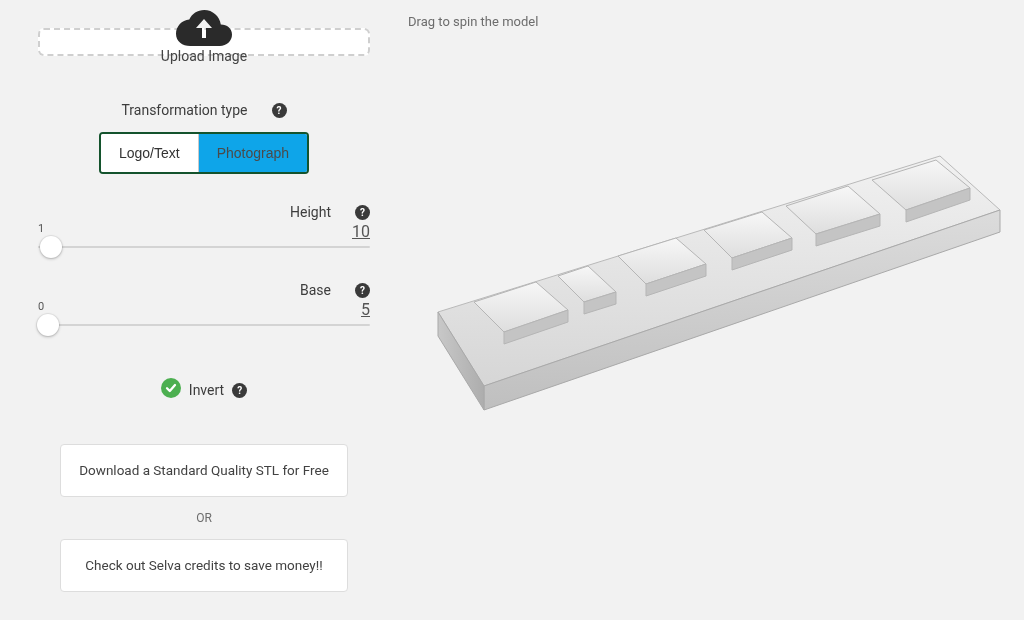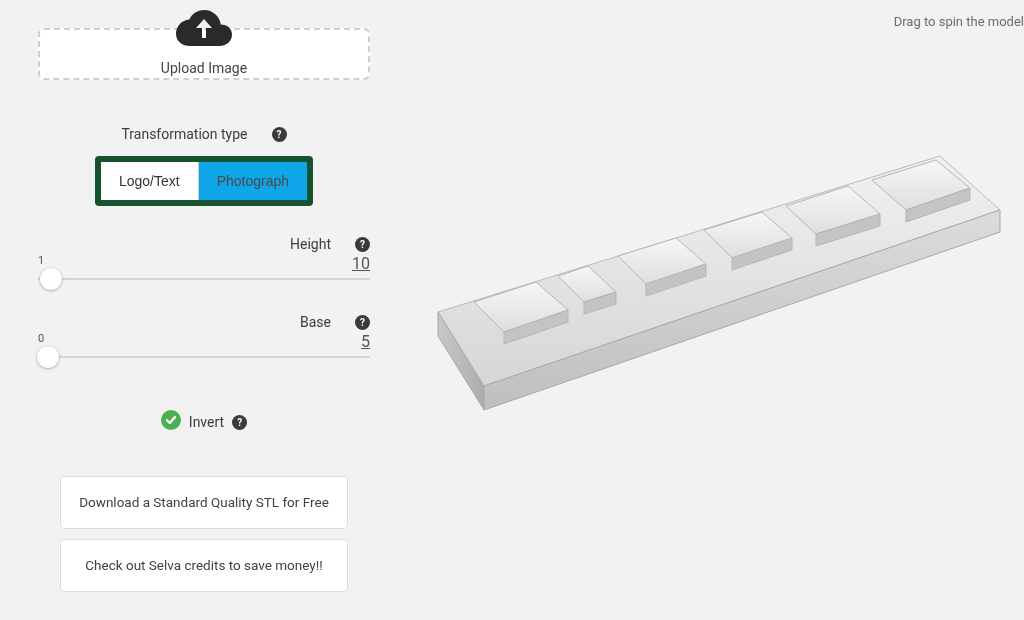--- a/index.html
+++ b/index.html
@@ -12,21 +12,21 @@
   .dropzone { background: #fff; border: 2px dashed #cfcfcf; border-radius: 6px; height: 84px; display: flex; flex-direction: column; align-items: center; justify-content: center; cursor: pointer; position: relative; }
   .dropzone .cloud { position: absolute; top: -20px; color: #2a2a2a; }
   .dropzone .label { font-size: 14px; color: #444; position: relative; top: 14px; }
 
   
   .controls { margin-top: 46px; display: flex; flex-direction: column; align-items: center; }
   .section-label { font-size: 14px; color: #3d3d3d; display: flex; align-items: center; gap: 24px; margin-bottom: 14px; }
   .help { display: inline-flex; align-items: center; justify-content: center; width: 15px; height: 15px; border-radius: 50%; background: #3a3a3a; color: #fff; font-size: 10px; font-weight: 700; cursor: pointer; }
 
   
-  .seggroup { display: inline-flex; border: 6px solid #14532d; border-radius: 4px; overflow: hidden; margin-bottom: 30px; }
+  .seggroup { display: inline-flex; border: 2px solid #14532d; border-radius: 4px; overflow: hidden; margin-bottom: 30px; }
   .segbtn { background: #0ea5e9; color: #4a4a4a; font-size: 14px; padding: 11px 18px; border: none; cursor: pointer; }
   .segbtn.active { background: #fff; color: #333; }
   .segbtn + .segbtn { border-left: 1px solid #c9c9c9; }
 
   
   .slider-block { width: 100%; max-width: 360px; display: flex; flex-direction: column; align-items: flex-end; margin-bottom: 22px; position: relative; }
   .slider-row { width: 100%; position: relative; height: 26px; display: flex; align-items: center; }
   .slider-row .min { position: absolute; left: 0; top: -12px; font-size: 11px; color: #555; }
   .slider-row .max { position: absolute; right: 0; top: -12px; font-size: 16px; color: #555; text-decoration: underline; }
   .track { position: absolute; left: 0; right: 0; top: 50%; height: 2px; background: #d4d4d4; transform: translateY(-50%); border-radius: 1px; }
@@ -38,21 +38,21 @@
   .check svg { display: block; }
 
   
   .cta-col { margin-top: 46px; display: flex; flex-direction: column; gap: 10px; width: 288px; margin-left: 22px; }
   .btn { font-size: 13.5px; padding: 16px 14px; border-radius: 4px; text-align: center; cursor: pointer; border: 1px solid transparent; line-height: 1.4; }
   .btn-green { background: #5cb85c; color: #fff; }
   .btn-white { background: #fff; color: #424242; border: 1px solid #ddd; }
   .or-sep { text-align: center; font-size: 12px; color: #6d6d6d; padding: 4px 0; }
 
   
-  .spin-hint { position: absolute; top: 14px; width: 100%; text-align: right; font-size: 13px; color: #6d6d6d; }
+  .spin-hint { position: absolute; top: 14px; width: 100%; text-align: left; font-size: 13px; color: #6d6d6d; }
   .model-canvas { position: absolute; inset: 0; display: flex; align-items: center; justify-content: center; cursor: grab; }
   .model-svg { position: absolute; left: 12px; top: 124px; }
 </style>
 </head>
 <body>
 
 <div class="wrap">
 
   <div class="left">
 
@@ -107,20 +107,21 @@
             <path fill="none" stroke="#fff" stroke-width="2.3" stroke-linecap="round" stroke-linejoin="round" d="M2 6.2 4.8 9 10 3"></path>
           </svg>
         </span>
         <span>Invert</span>
         <span class="help">?</span>
       </div>
     </div>
 
     <div class="cta-col">
       <div class="btn btn-white">Download a Standard Quality STL for Free</div>
+      <div class="or-sep">OR</div>
       <div class="btn btn-white">Check out Selva credits to save money!!</div>
     </div>
 
   </div>
 
   <div class="right">
     <div class="spin-hint">Drag to spin the model</div>
     <div class="model-canvas">
 
       <svg class="model-svg" width="600" height="310" viewBox="0 0 600 310">

